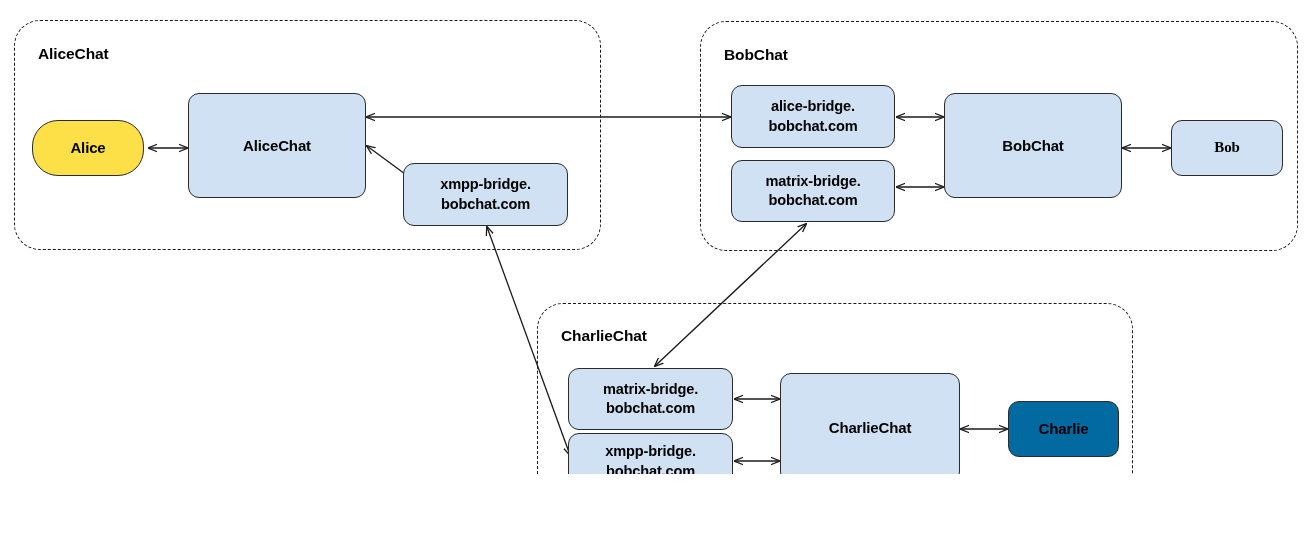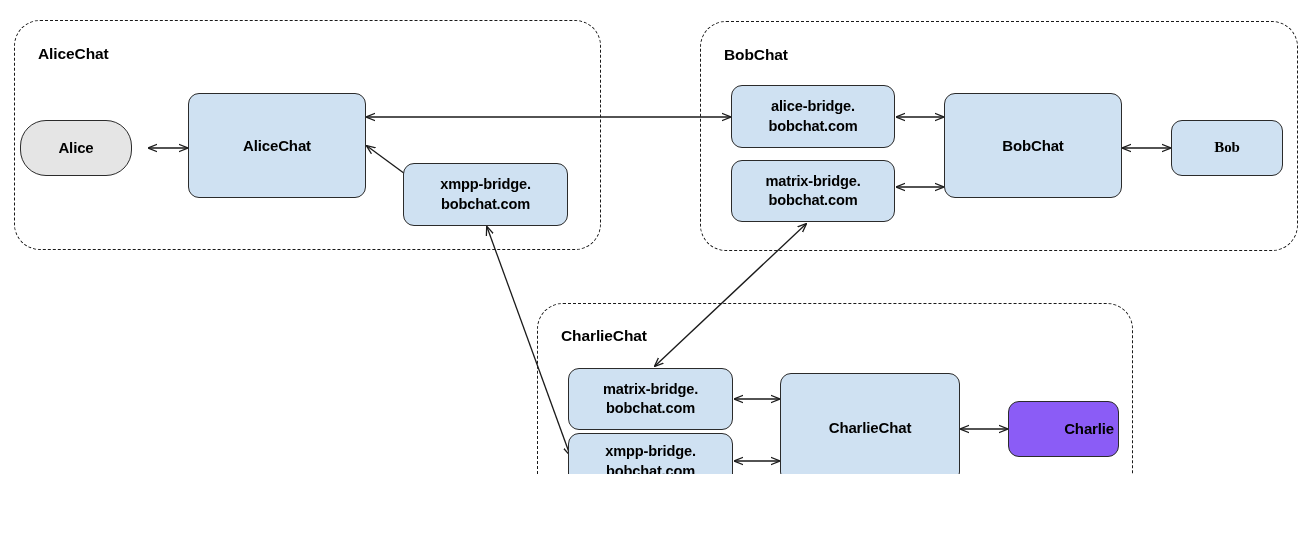--- a/index.html
+++ b/index.html
@@ -96,21 +96,21 @@
 
   <div id="cluster-layer">
       <div class="cluster" style="left: 14px; top: 20px; width: 587px; height: 230px; border-color: rgb(26, 26, 26);"></div>
       <div class="cluster-label" style="left: 38px; top: 45px;">AliceChat</div>
       <div class="cluster" style="left: 700px; top: 21px; width: 598px; height: 230px; border-color: rgb(26, 26, 26);"></div>
       <div class="cluster-label" style="left: 724px; top: 46px;">BobChat</div>
       <div class="cluster" style="left: 537px; top: 303px; width: 596px; height: 228px; border-color: rgb(26, 26, 26);"></div>
       <div class="cluster-label" style="left: 561px; top: 327px;">CharlieChat</div>
     </div>
   <div id="node-layer">
-      <div class="node" style="left: 20px; top: 120px; width: 112px; height: 56px; background: #e5e5e5; border-color: rgb(43, 43, 43); border-radius: 26px;">
+      <div class="node" style="left: 32px; top: 120px; width: 112px; height: 56px; background: #fde047; border-color: rgb(43, 43, 43); border-radius: 26px;">
         <span class="node-text">Alice</span>
       </div>
       <div class="node" style="left: 188px; top: 93px; width: 178px; height: 105px; background: rgb(207, 225, 242); border-color: rgb(43, 43, 43);">
         <span class="node-text">AliceChat</span>
       </div>
       <div class="node two-line" style="left: 403px; top: 163px; width: 165px; height: 63px; background: rgb(207, 225, 242); border-color: rgb(43, 43, 43);">
         <span class="node-text">xmpp-bridge.
 bobchat.com</span>
       </div>
       <div class="node two-line" style="left: 731px; top: 85px; width: 164px; height: 63px; background: rgb(207, 225, 242); border-color: rgb(43, 43, 43);">
@@ -131,18 +131,18 @@
         <span class="node-text">matrix-bridge.
 bobchat.com</span>
       </div>
       <div class="node two-line" style="left: 568px; top: 433px; width: 165px; height: 57px; background: rgb(207, 225, 242); border-color: rgb(43, 43, 43);">
         <span class="node-text">xmpp-bridge.
 bobchat.com</span>
       </div>
       <div class="node" style="left: 780px; top: 373px; width: 180px; height: 110px; background: rgb(207, 225, 242); border-color: rgb(43, 43, 43);">
         <span class="node-text">CharlieChat</span>
       </div>
-      <div class="node" style="left: 1008px; top: 401px; width: 111px; height: 56px; background: #8b5cf6; border-color: rgb(43, 43, 43); justify-content: flex-end;">
+      <div class="node" style="left: 1008px; top: 401px; width: 111px; height: 56px; background: #0369a1; border-color: rgb(43, 43, 43);">
         <span class="node-text">Charlie</span>
       </div>
     </div>
 
 </div>
 
 </body></html>

